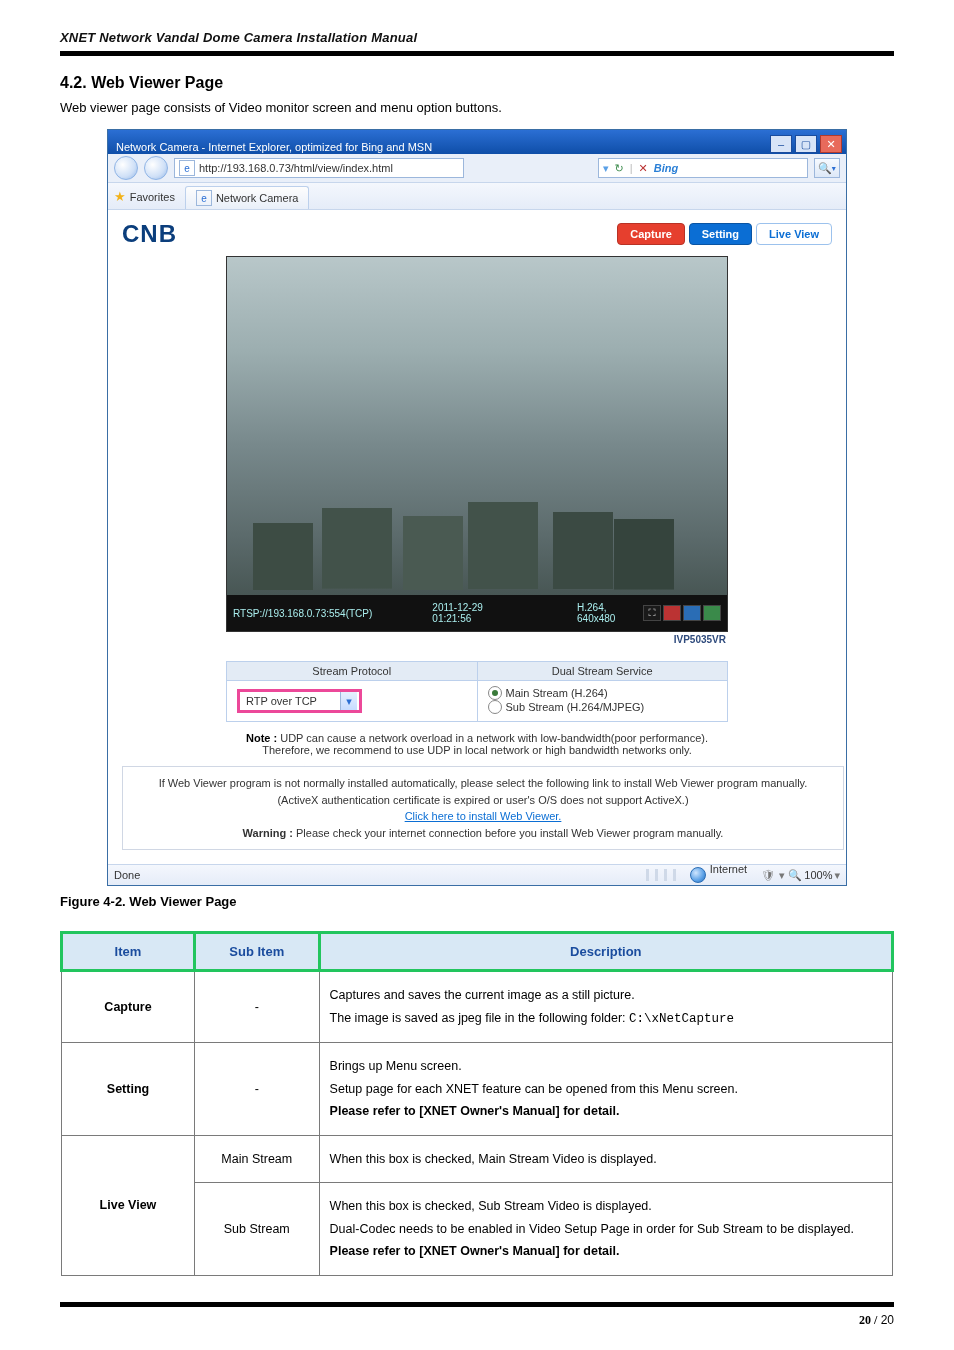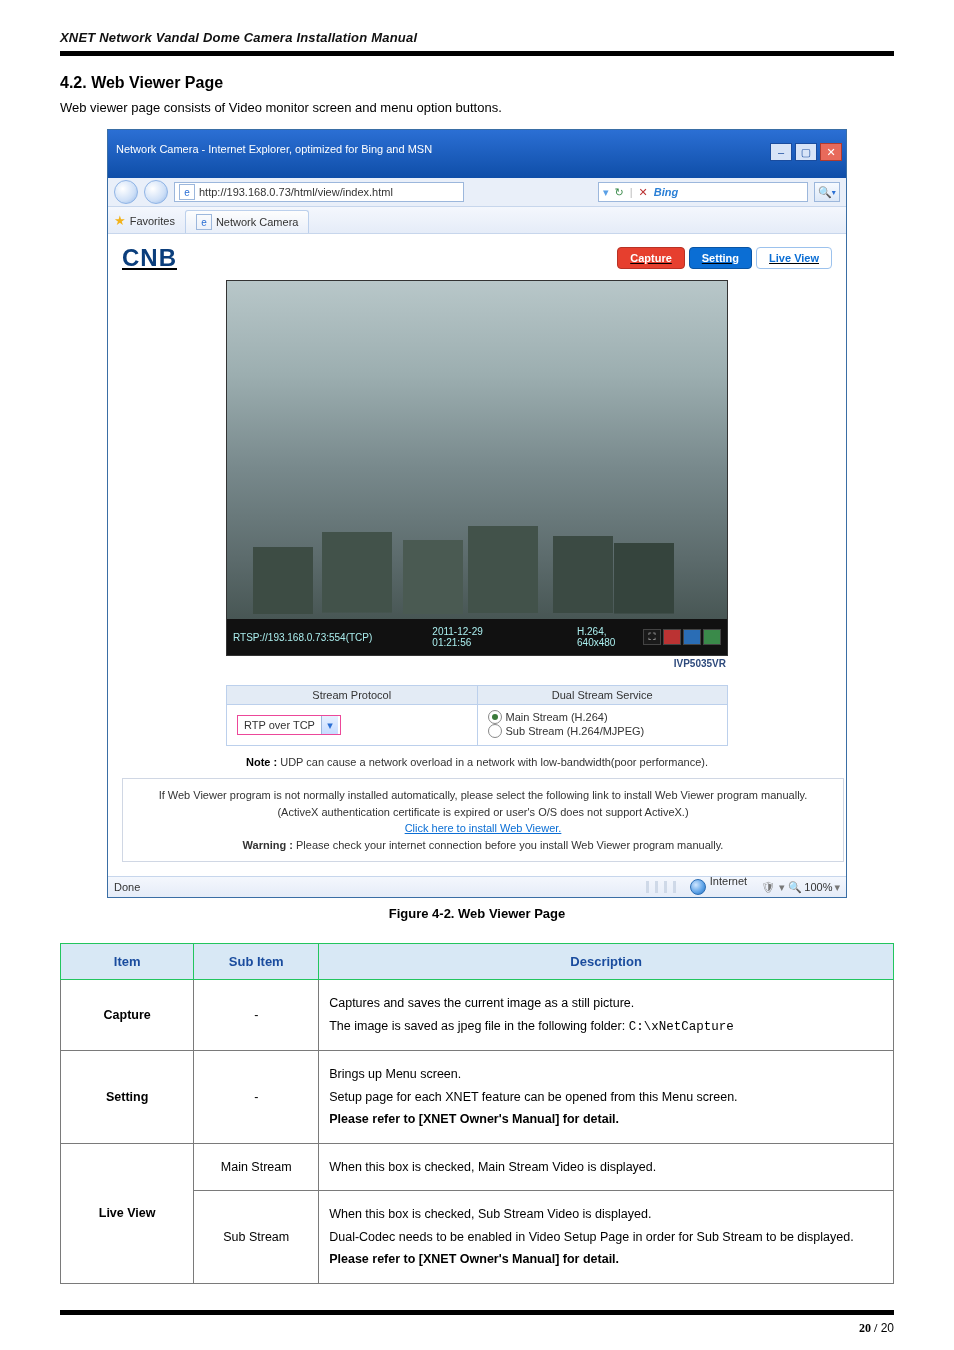--- a/index.html
+++ b/index.html
@@ -42,23 +42,23 @@
     border: 1px solid #3a6ea5;
     background: #fff;
     font-family: Tahoma, Arial, sans-serif;
     font-size: 11px;
   }
   .titlebar {
     background: linear-gradient(#2b6fd4, #0f4ea8);
     height: 22px;
     display: flex;
     justify-content: space-between;
-    align-items: flex-start;
+    align-items: flex-end;
     color: #fff;
-    padding: 13px 4px;
+    padding: 1px 4px;
   }
   .titlebar .title-text {
     padding-left: 4px;
     font-size: 11px;
   }
   .winbtns { display: flex; gap: 3px; }
   .winbtn {
     width: 20px; height: 16px;
     background: #d8e4f7;
     border: 1px solid #1a4c9e;
@@ -134,21 +134,20 @@
     border-radius: 3px 3px 0 0;
     font-size: 11px;
     color: #333;
   }
 
   .content-area { background: #fff; padding: 10px 14px 14px 14px; }
 
   .viewer-top {
     display: flex; justify-content: space-between; align-items: center;
     margin-bottom: 8px;
-    text-decoration: underline;
   }
   .logo-cnb {
     font-family: Arial Black, Arial, sans-serif;
     font-weight: 900; font-size: 24px; letter-spacing: 1px;
     color: #0b3e7c;
   }
   .top-btns { display: flex; gap: 4px; }
   .tbtn {
     padding: 4px 12px;
     border-radius: 4px;
@@ -227,25 +226,25 @@
   }
   .stream-table td {
     border: 1px solid #bcd0ec;
     padding: 5px 10px;
     font-size: 11px;
     color: #333;
   }
   .proto-select {
     display: inline-flex;
     align-items: center;
-    border: 1px solid #ec4899;
+    border: 3px solid #ec4899;
     background: #fff;
     height: 18px;
     padding: 0 2px 0 6px;
-    gap: 6px;
+    gap: 23px;
   }
   .proto-select .caret {
     background: linear-gradient(#e6f0ff,#c7dcff);
     border-left: 1px solid #9cb7dc;
     width: 16px; height: 18px;
     display:flex;align-items:center;justify-content:center;color:#2b6fd4;
   }
   .radio { display:inline-flex; align-items:center; gap:4px; margin-right: 16px; }
   .radio .dot {
     width: 12px; height: 12px; border: 1px solid #888; border-radius: 50%;
@@ -284,34 +283,34 @@
     padding: 0 6px;
   }
   .globe { width: 14px; height: 14px; border-radius:50%;
     background: radial-gradient(circle at 35% 35%, #cfe6ff, #5aa0e6 60%, #2a6db5);
     border: 1px solid #2a6db5;
   }
   .vbars { display:flex; gap:6px; margin: 0 14px 0 6px; }
   .vbar { width: 3px; height: 12px; background: #cfd9e8; }
 
   .fig-caption {
-    text-align: center;
+    text-align: left;
     font-weight: bold;
     font-size: 13px;
     margin: 8px 0 22px 0;
   }
 
   
   .desc-table {
     width: 100%;
     border-collapse: collapse;
   }
   .desc-table th {
     background: #d8e8f5;
-    border: 1px solid #22c55e;
+    border: 3px solid #22c55e;
     padding: 10px 8px;
     color: #1a4c9e;
     font-weight: bold;
     font-size: 13px;
   }
   .desc-table td {
     border: 1px solid #7a7a7a;
     padding: 12px 10px;
     font-size: 12.5px;
     line-height: 1.8;
@@ -441,20 +440,21 @@
               <span>Sub Stream (H.264/MJPEG)</span>
             </span>
           </td>
         </tr>
       </tbody>
         </table>
 
       <div class="note">
         <b>Note :</b>
         <span>UDP can cause a network overload in a network with low-bandwidth(poor performance).</span><br>
+        <span>Therefore, we recommend to use UDP in local network or high bandwidth networks only.</span>
       </div>
 
       <div class="warn-box">
         <span>If Web Viewer program is not normally installed automatically, please select the following link to install Web Viewer program manually.</span><br>
         <span>(ActiveX authentication certificate is expired or user's O/S does not support ActiveX.)</span><br>
         <span class="link">Click here to install Web Viewer.</span><br>
         <b>Warning :</b>
         <span>Please check your internet connection before you install Web Viewer program manually.</span>
       </div>
     </div>

